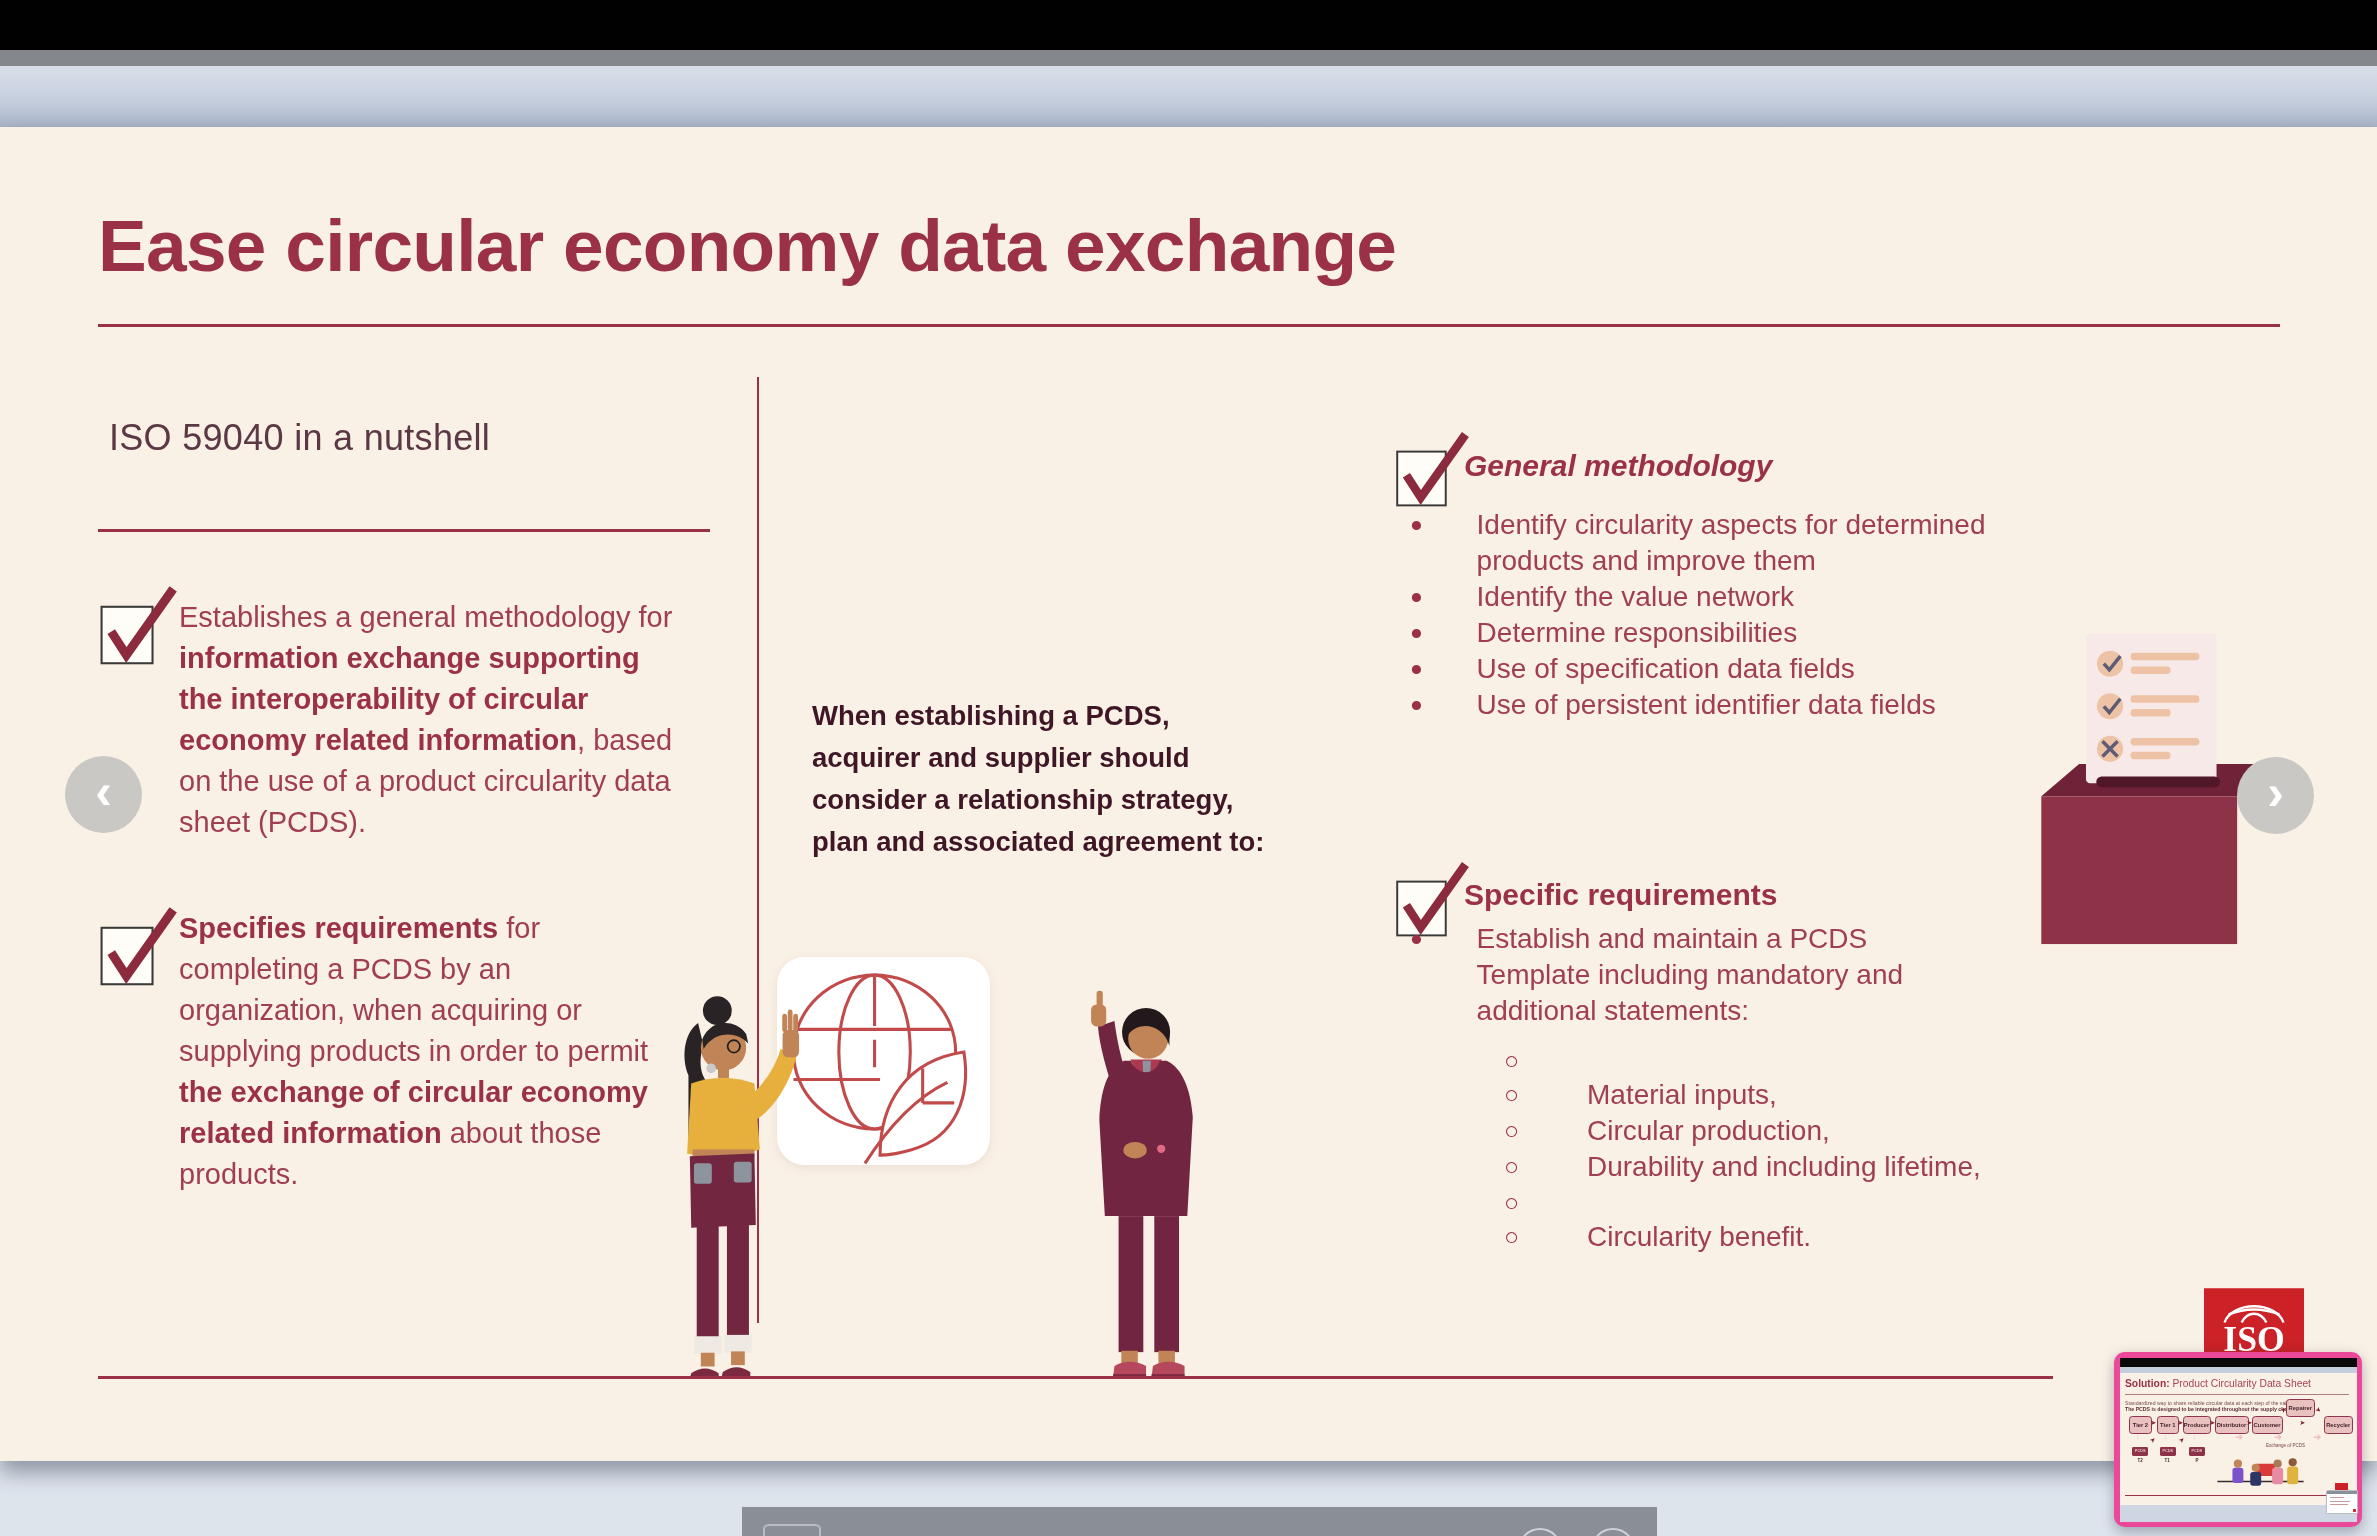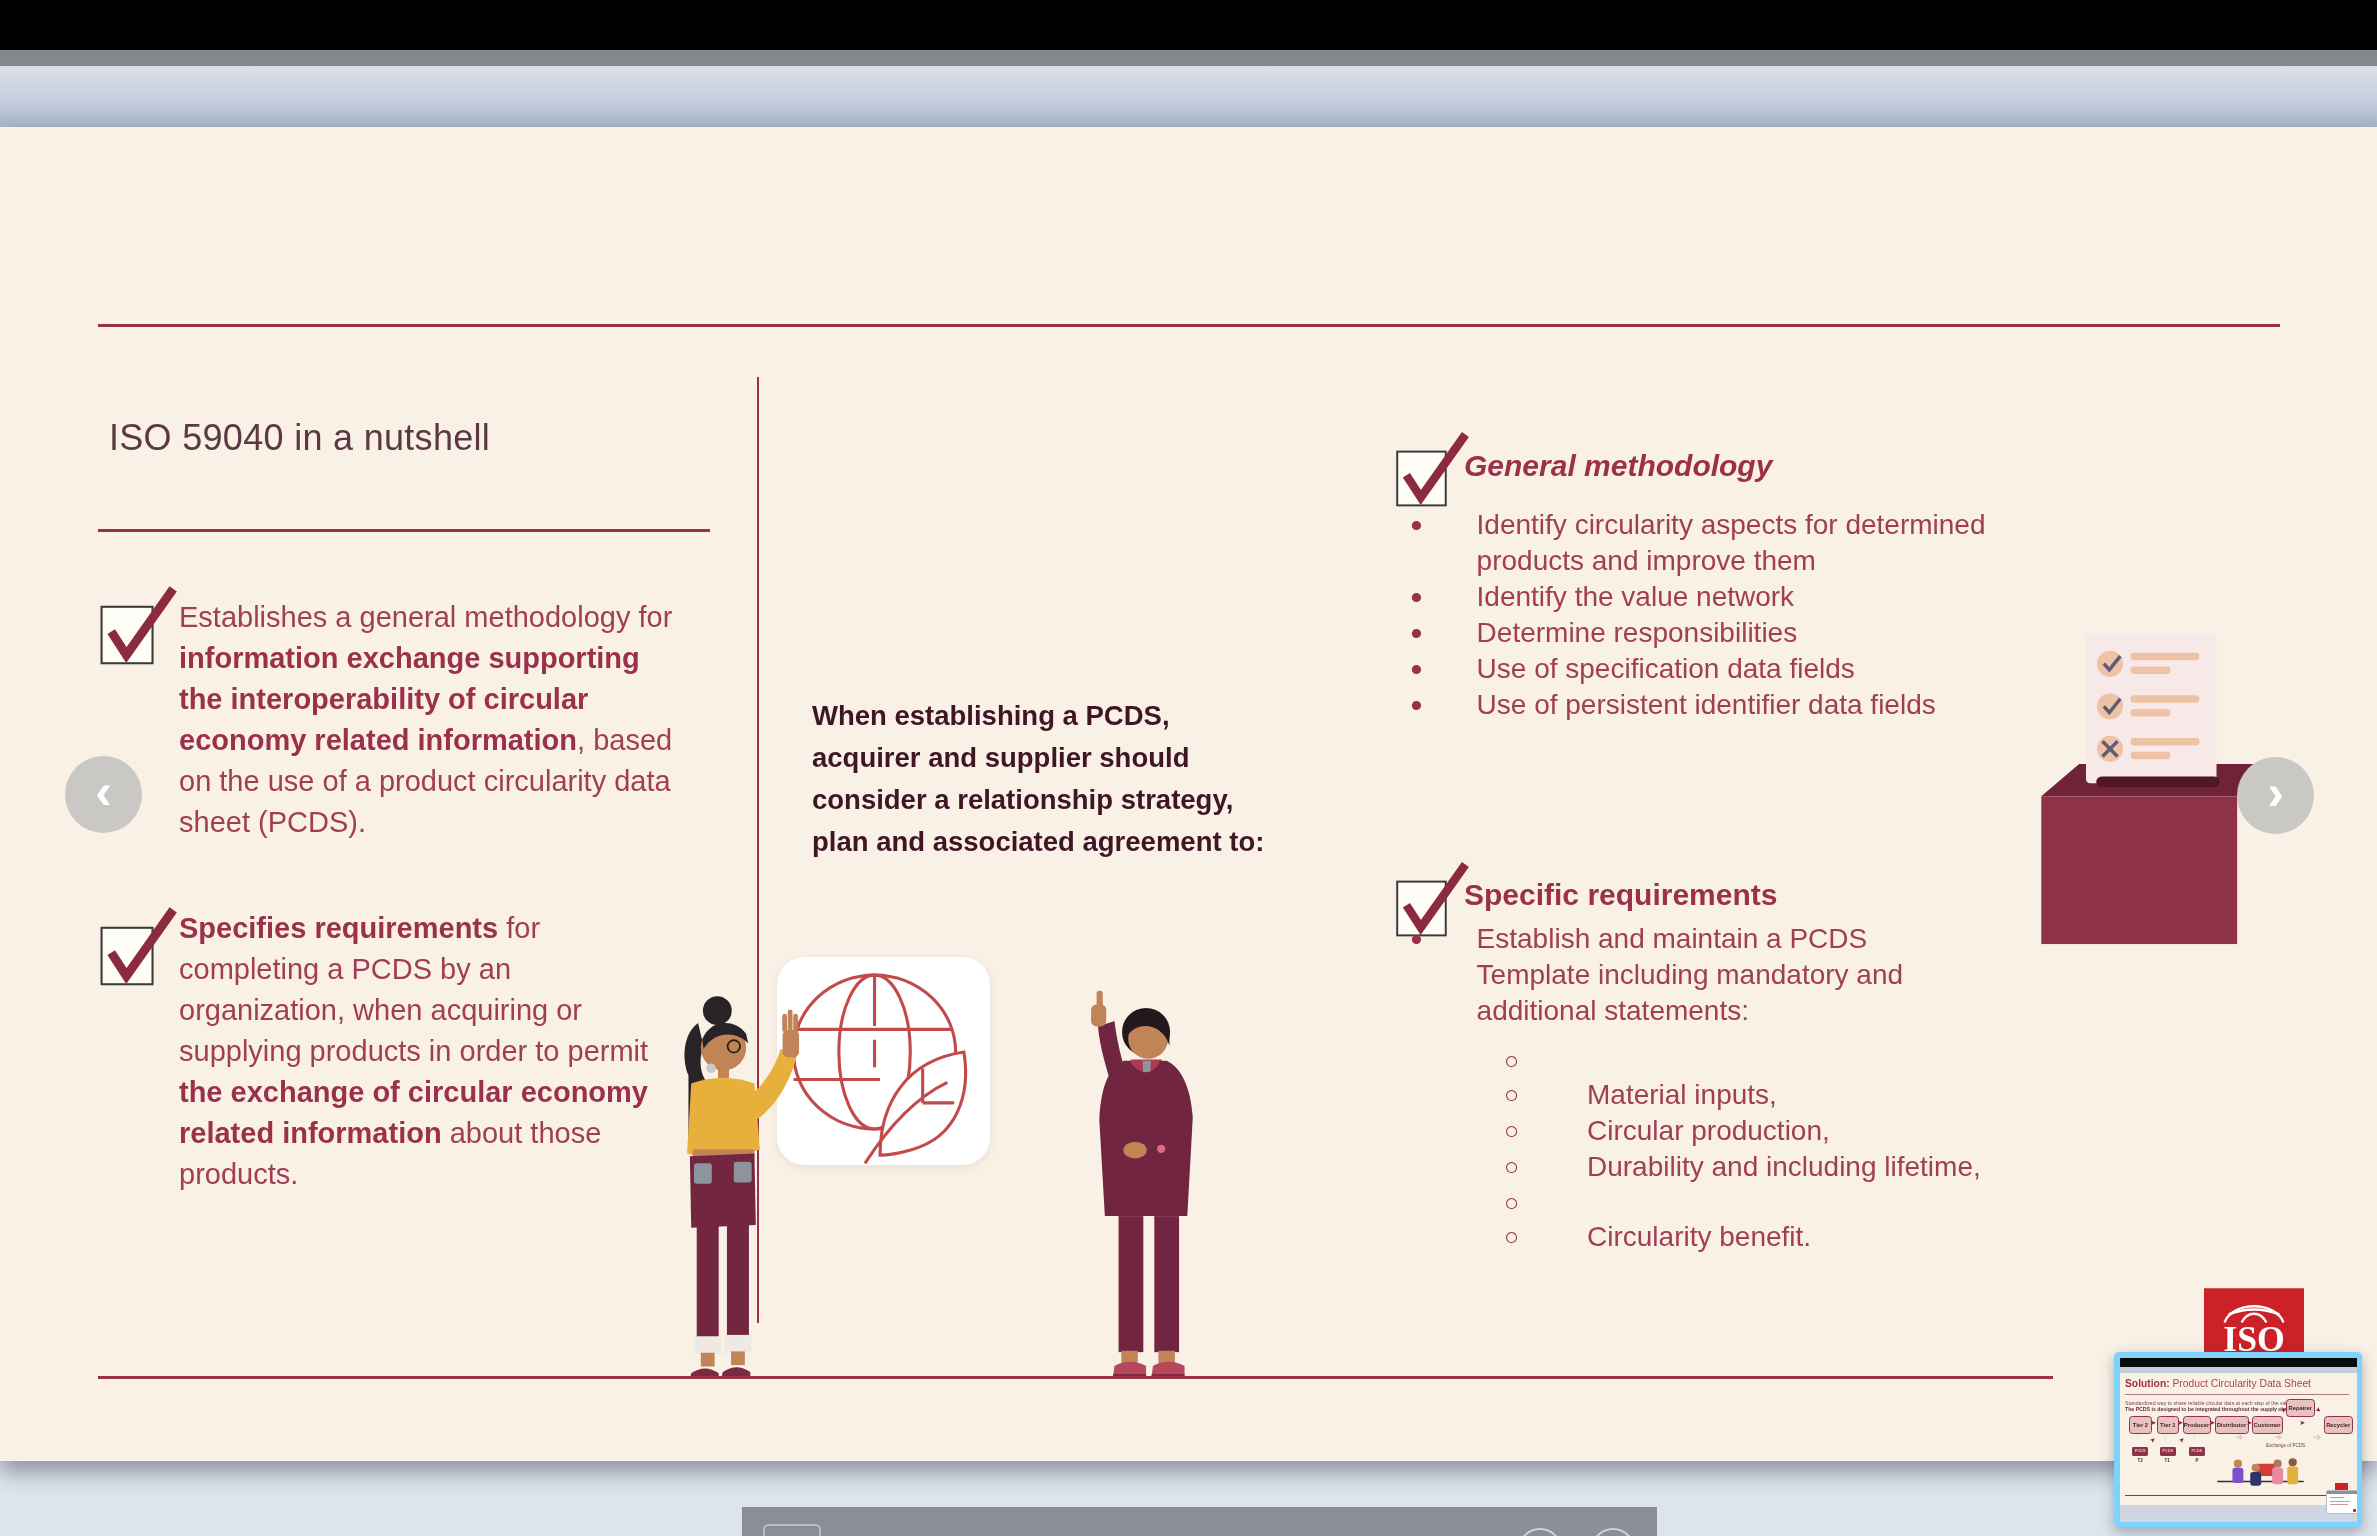--- a/index.html
+++ b/index.html
@@ -43,21 +43,21 @@
   .rowtext{flex:1;}
 
   .globe-card{left:777px;top:956px;width:213px;height:208px;background:#ffffff;border-radius:27.5px;box-shadow:0 2.8px 9.6px rgba(120,90,80,.12);}
 
   .nav-btn{width:77px;height:77px;border-radius:50%;background:#c9c8c5;display:flex;align-items:center;justify-content:center;color:#ffffff;font-size:50px;font-weight:700;cursor:pointer;}
   .nav-prev{left:65px;top:756px;}
   .nav-next{left:2237px;top:757px;}
   .nav-btn span{transform:translateY(-4.1px);}
 
   
-  .thumb{left:2114px;top:1352px;width:248px;height:175px;background:#7dd3fc;border-radius:5px;box-shadow:0 4.1px 12.4px rgba(40,50,70,.35);}
+  .thumb{left:2114px;top:1352px;width:248px;height:175px;background:#ec4899;border-radius:11px;box-shadow:0 4.1px 12.4px rgba(40,50,70,.35);}
   .t-black{left:5.5px;top:5.5px;width:237px;height:9.6px;background:#0a0a0a;}
   .t-band{left:5.5px;top:15px;width:237px;height:5.5px;background:#c5cedd;}
   .t-slide{left:5.5px;top:20.6px;width:237px;height:132px;background:#faf1e6;overflow:hidden;}
   .t-bottom{left:5.5px;top:153px;width:237px;height:16.5px;background:#cdd6e2;}
   .tt{left:5.5px;top:5.5px;font-size:10.3px;white-space:nowrap;}
   .tt .tb{font-weight:700;color:#9b3149;}
   .tt .tr{color:#a64456;}
   .tt-rule{left:5.5px;top:21.3px;width:224px;height:0.7px;background:#b07a84;}
   .ts{left:5.5px;font-size:5.2px;color:#7a4a52;white-space:nowrap;}
   .ts1{top:27px;}
@@ -93,20 +93,21 @@
 <body>
 
 <div class="page">
 
   <div class="abs top-black"></div>
   <div class="abs top-gray"></div>
   <div class="abs band"></div>
 
   <div class="abs slide">
 
+    <div class="abs title" style="top:77px;">Ease circular economy data exchange</div>
     <div class="abs rule title-rule" style="top:197px;"></div>
 
     <div class="abs subtitle" style="top:290px;">ISO 59040 in a nutshell</div>
     <div class="abs rule left-rule" style="top:402px;"></div>
 
     <svg class="abs" style="left:94px;top:455px;" width="84" height="84" viewBox="0 0 120 122">
       <rect x="10" y="36" width="74" height="82" fill="#fffdf8" stroke="#3a3a38" stroke-width="3"></rect>
       <polyline points="24,72 46,106 114,10" fill="none" stroke="#8c2b3d" stroke-width="13"></polyline>
     </svg>
     <svg class="abs" style="left:94px;top:776px;" width="84" height="84" viewBox="0 0 120 122">

